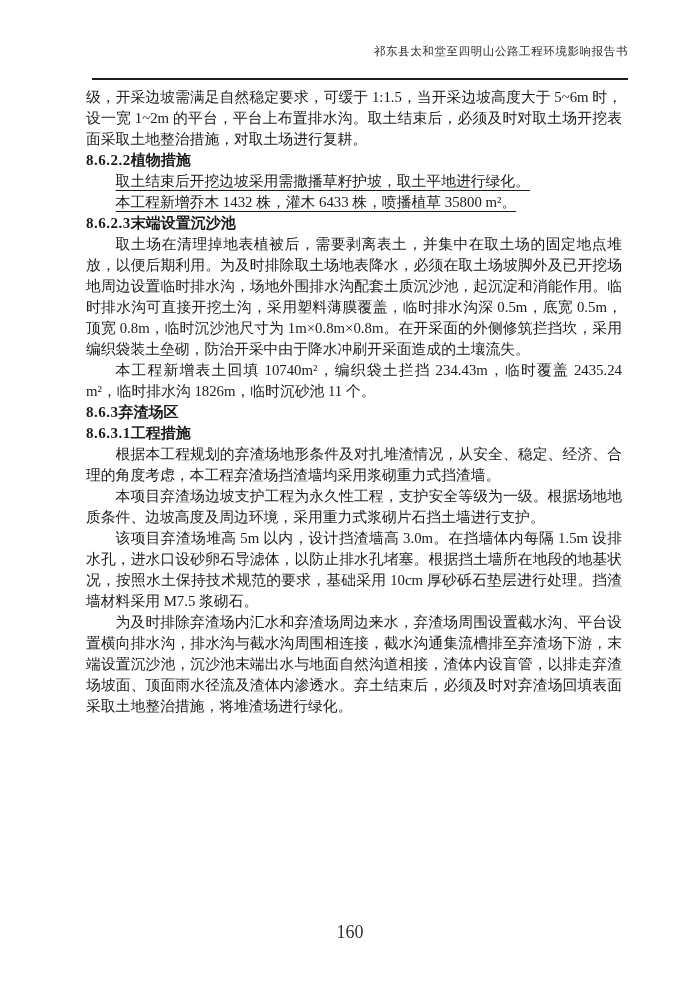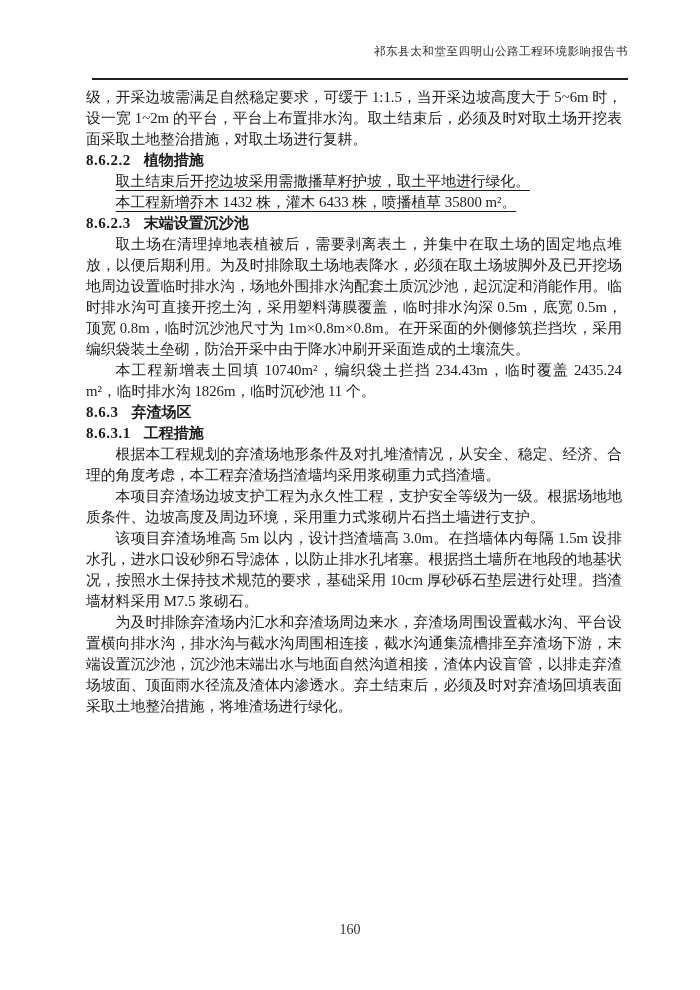--- a/index.html
+++ b/index.html
@@ -39,28 +39,28 @@
   .underlined {
     text-decoration: underline;
     text-underline-offset: 4px;
     text-decoration-thickness: 1px;
   }
   .heading {
     margin: 0;
     text-align: left;
     font-size: 15px;
   }
-  .heading .num { margin-right: 13px; letter-spacing: 0.5px; }
+  .heading .num { letter-spacing: 0.5px; }
   .page-footer {
     position: absolute;
     top: 922px;
     left: 0;
     width: 700px;
     text-align: center;
-    font-size: 14px;
+    font-size: 18px;
     color: #333333;
   }
 </style>
 </head>
 <body>
 
 <header class="page-header">
   <span>祁东县太和堂至四明山公路工程环境影响报告书</span>
 </header>
 

